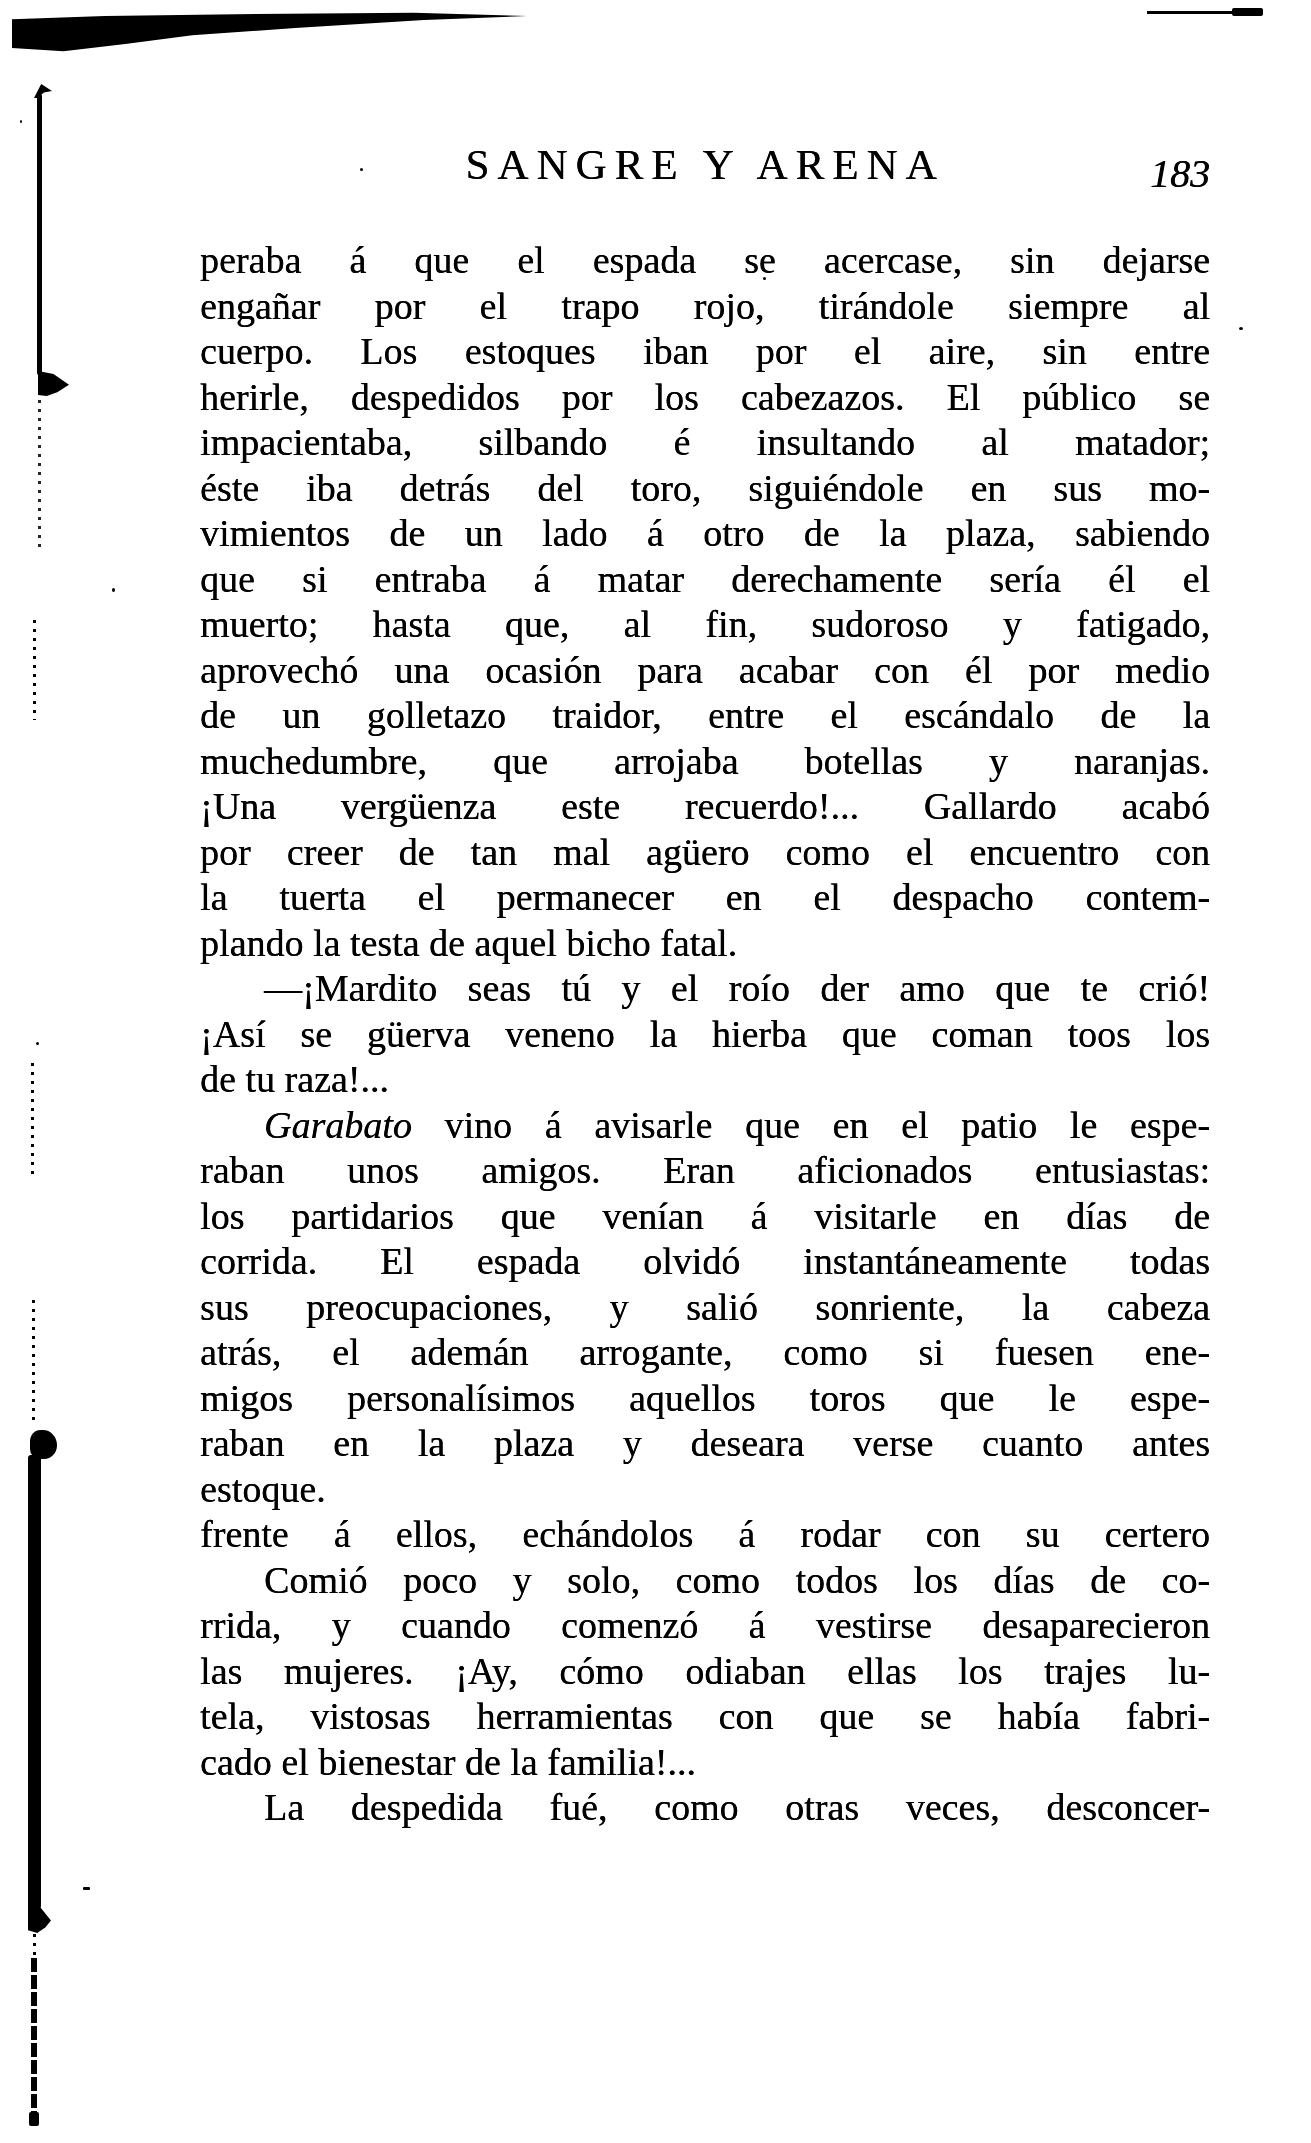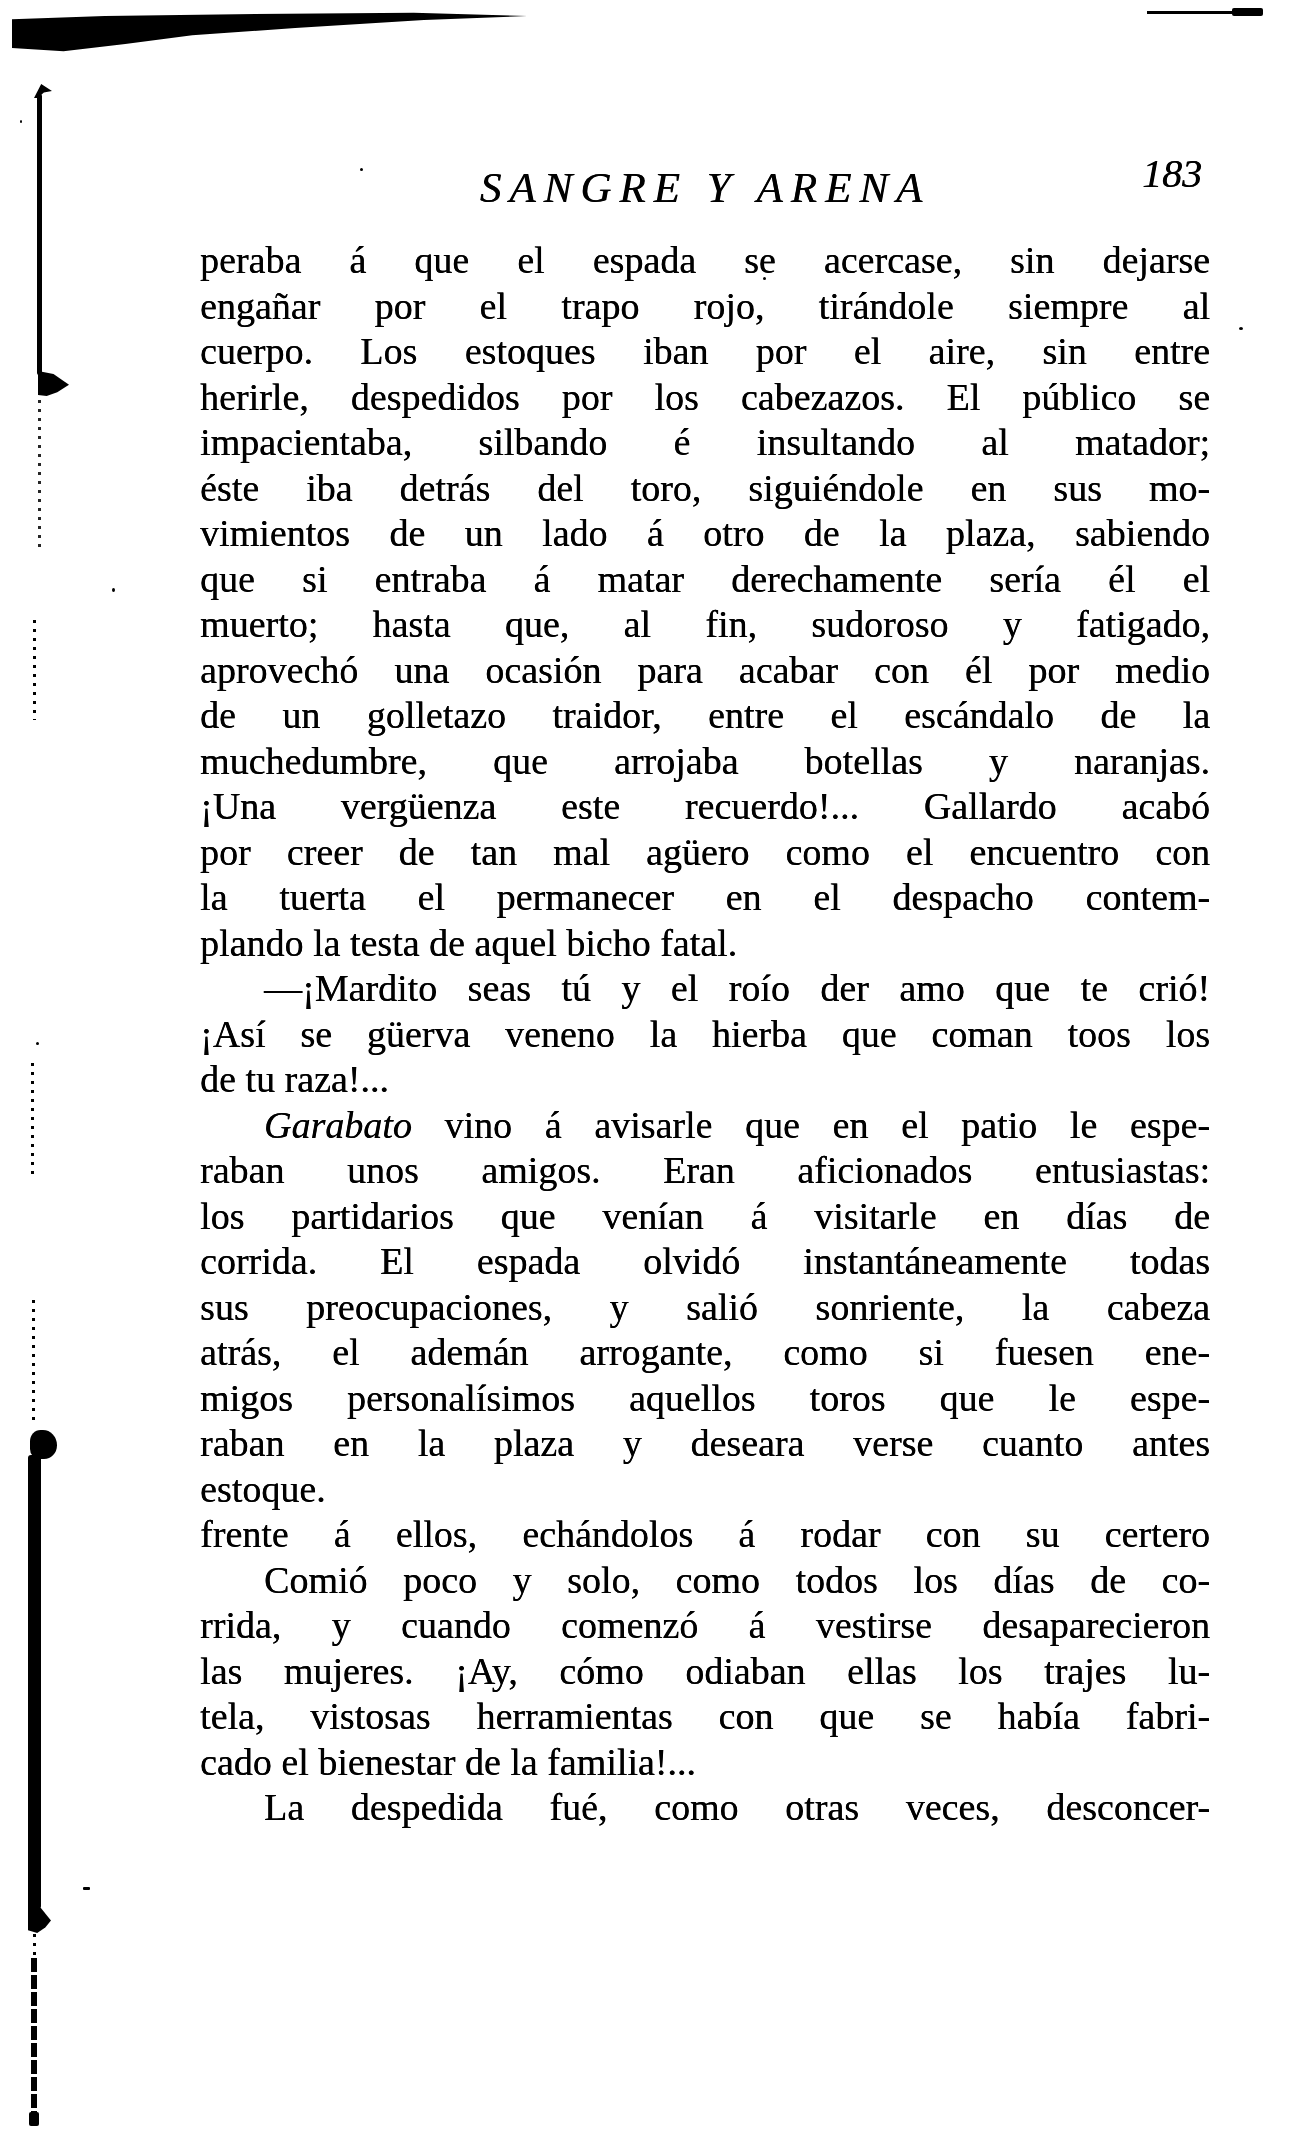--- a/index.html
+++ b/index.html
@@ -4,26 +4,26 @@
 <style>
   html,body{margin:0;padding:0;}
   body{
     width:1311px;height:2143px;position:relative;background:#ffffff;
     font-family:"Liberation Serif", serif;color:#000;overflow:hidden;
   }
   .page{position:absolute;inset:0;background:#ffffff;}
 
   
   .running-head{
-    position:absolute;left:200px;top:163px;width:1010px;
-    text-align:center;font-style:italic;font-size:43px;letter-spacing:8px;
+    position:absolute;left:200px;top:140px;width:1010px;
+    text-align:center;font-size:43px;letter-spacing:8px;
     white-space:nowrap;text-shadow:0.4px 0 0 #000;
   }
   .page-number{
-    position:absolute;top:150px;right:109px;
+    position:absolute;top:150px;right:101px;
     font-style:italic;font-size:40px;text-shadow:0.4px 0 0 #000;
   }
 
   
   .body-text{
     position:absolute;left:200px;top:238px;width:1010px;
     font-size:38px;line-height:45.5px;text-shadow:0.35px 0 0 #000;
   }
   .line{
     text-align:justify;text-align-last:justify;text-justify:inter-word;

